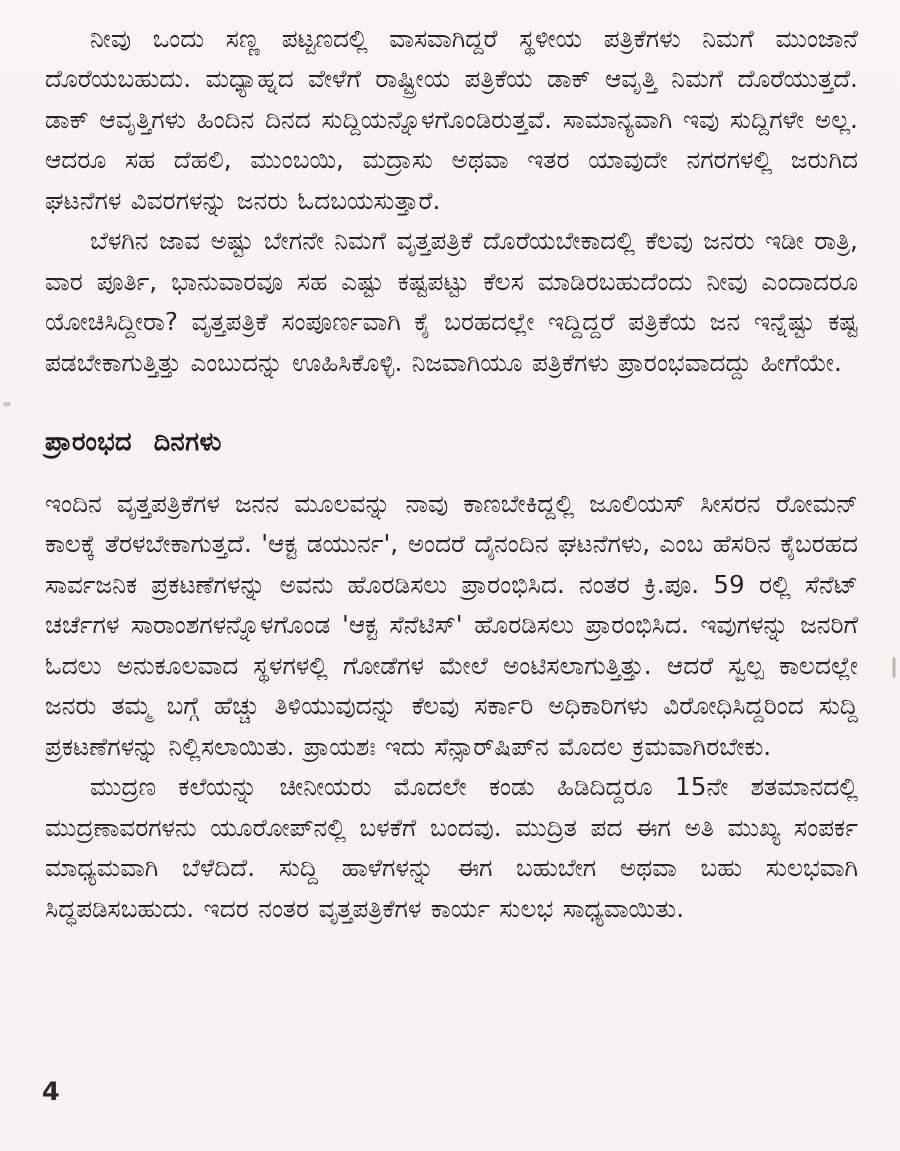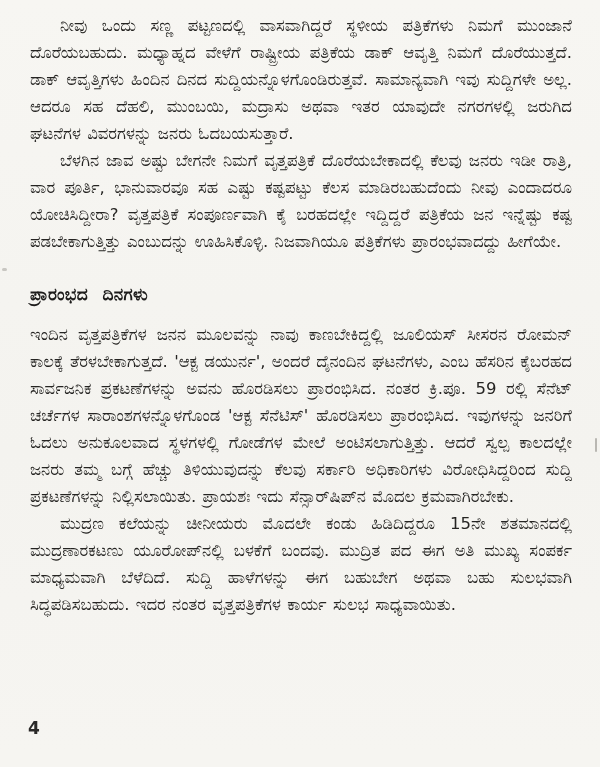--- a/index.html
+++ b/index.html
@@ -75,20 +75,20 @@
 <body>
 
 <div class="page">
   <div class="body-text">
     <p>ನೀವು ಒಂದು ಸಣ್ಣ ಪಟ್ಟಣದಲ್ಲಿ ವಾಸವಾಗಿದ್ದರೆ ಸ್ಥಳೀಯ ಪತ್ರಿಕೆಗಳು ನಿಮಗೆ ಮುಂಜಾನೆ ದೊರೆಯಬಹುದು. ಮಧ್ಯಾಹ್ನದ ವೇಳೆಗೆ ರಾಷ್ಟ್ರೀಯ ಪತ್ರಿಕೆಯ ಡಾಕ್ ಆವೃತ್ತಿ ನಿಮಗೆ ದೊರೆಯುತ್ತದೆ. ಡಾಕ್ ಆವೃತ್ತಿಗಳು ಹಿಂದಿನ ದಿನದ ಸುದ್ದಿಯನ್ನೊಳಗೊಂಡಿರುತ್ತವೆ. ಸಾಮಾನ್ಯವಾಗಿ ಇವು ಸುದ್ದಿಗಳೇ ಅಲ್ಲ. ಆದರೂ ಸಹ ದೆಹಲಿ, ಮುಂಬಯಿ, ಮದ್ರಾಸು ಅಥವಾ ಇತರ ಯಾವುದೇ ನಗರಗಳಲ್ಲಿ ಜರುಗಿದ ಘಟನೆಗಳ ವಿವರಗಳನ್ನು ಜನರು ಓದಬಯಸುತ್ತಾರೆ.</p>
     <p>ಬೆಳಗಿನ ಜಾವ ಅಷ್ಟು ಬೇಗನೇ ನಿಮಗೆ ವೃತ್ತಪತ್ರಿಕೆ ದೊರೆಯಬೇಕಾದಲ್ಲಿ ಕೆಲವು ಜನರು ಇಡೀ ರಾತ್ರಿ, ವಾರ ಪೂರ್ತಿ, ಭಾನುವಾರವೂ ಸಹ ಎಷ್ಟು ಕಷ್ಟಪಟ್ಟು ಕೆಲಸ ಮಾಡಿರಬಹುದೆಂದು ನೀವು ಎಂದಾದರೂ ಯೋಚಿಸಿದ್ದೀರಾ? ವೃತ್ತಪತ್ರಿಕೆ ಸಂಪೂರ್ಣವಾಗಿ ಕೈ ಬರಹದಲ್ಲೇ ಇದ್ದಿದ್ದರೆ ಪತ್ರಿಕೆಯ ಜನ ಇನ್ನೆಷ್ಟು ಕಷ್ಟ ಪಡಬೇಕಾಗುತ್ತಿತ್ತು ಎಂಬುದನ್ನು ಊಹಿಸಿಕೊಳ್ಳಿ. ನಿಜವಾಗಿಯೂ ಪತ್ರಿಕೆಗಳು ಪ್ರಾರಂಭವಾದದ್ದು ಹೀಗೆಯೇ.</p>
 
     <h2 class="section-heading">ಪ್ರಾರಂಭದ ದಿನಗಳು</h2>
 
     <p class="no-indent">ಇಂದಿನ ವೃತ್ತಪತ್ರಿಕೆಗಳ ಜನನ ಮೂಲವನ್ನು ನಾವು ಕಾಣಬೇಕಿದ್ದಲ್ಲಿ ಜೂಲಿಯಸ್ ಸೀಸರನ ರೋಮನ್ ಕಾಲಕ್ಕೆ ತೆರಳಬೇಕಾಗುತ್ತದೆ. 'ಆಕ್ಟ ಡಯುರ್ನ', ಅಂದರೆ ದೈನಂದಿನ ಘಟನೆಗಳು, ಎಂಬ ಹೆಸರಿನ ಕೈಬರಹದ ಸಾರ್ವಜನಿಕ ಪ್ರಕಟಣೆಗಳನ್ನು ಅವನು ಹೊರಡಿಸಲು ಪ್ರಾರಂಭಿಸಿದ. ನಂತರ ಕ್ರಿ.ಪೂ. 59 ರಲ್ಲಿ ಸೆನೆಟ್ ಚರ್ಚೆಗಳ ಸಾರಾಂಶಗಳನ್ನೊಳಗೊಂಡ 'ಆಕ್ಟ ಸೆನೆಟಿಸ್' ಹೊರಡಿಸಲು ಪ್ರಾರಂಭಿಸಿದ. ಇವುಗಳನ್ನು ಜನರಿಗೆ ಓದಲು ಅನುಕೂಲವಾದ ಸ್ಥಳಗಳಲ್ಲಿ ಗೋಡೆಗಳ ಮೇಲೆ ಅಂಟಿಸಲಾಗುತ್ತಿತ್ತು. ಆದರೆ ಸ್ವಲ್ಪ ಕಾಲದಲ್ಲೇ ಜನರು ತಮ್ಮ ಬಗ್ಗೆ ಹೆಚ್ಚು ತಿಳಿಯುವುದನ್ನು ಕೆಲವು ಸರ್ಕಾರಿ ಅಧಿಕಾರಿಗಳು ವಿರೋಧಿಸಿದ್ದರಿಂದ ಸುದ್ದಿ ಪ್ರಕಟಣೆಗಳನ್ನು ನಿಲ್ಲಿಸಲಾಯಿತು. ಪ್ರಾಯಶಃ ಇದು ಸೆನ್ಸಾರ್‌ಷಿಪ್‌ನ ಮೊದಲ ಕ್ರಮವಾಗಿರಬೇಕು.</p>
-    <p>ಮುದ್ರಣ ಕಲೆಯನ್ನು ಚೀನೀಯರು ಮೊದಲೇ ಕಂಡು ಹಿಡಿದಿದ್ದರೂ 15ನೇ ಶತಮಾನದಲ್ಲಿ ಮುದ್ರಣಾರಕಟಣು ಯೂರೋಪ್‌ನಲ್ಲಿ ಬಳಕೆಗೆ ಬಂದವು. ಮುದ್ರಿತ ಪದ ಈಗ ಅತಿ ಮುಖ್ಯ ಸಂಪರ್ಕ ಮಾಧ್ಯಮವಾಗಿ ಬೆಳೆದಿದೆ. ಸುದ್ದಿ ಹಾಳೆಗಳನ್ನು ಈಗ ಬಹುಬೇಗ ಅಥವಾ ಬಹು ಸುಲಭವಾಗಿ ಸಿದ್ಧಪಡಿಸಬಹುದು. ಇದರ ನಂತರ ವೃತ್ತಪತ್ರಿಕೆಗಳ ಕಾರ್ಯ ಸುಲಭ ಸಾಧ್ಯವಾಯಿತು.</p>
+    <p>ಮುದ್ರಣ ಕಲೆಯನ್ನು ಚೀನೀಯರು ಮೊದಲೇ ಕಂಡು ಹಿಡಿದಿದ್ದರೂ 15ನೇ ಶತಮಾನದಲ್ಲಿ ಮುದ್ರಣಾವರಗಳನು ಯೂರೋಪ್‌ನಲ್ಲಿ ಬಳಕೆಗೆ ಬಂದವು. ಮುದ್ರಿತ ಪದ ಈಗ ಅತಿ ಮುಖ್ಯ ಸಂಪರ್ಕ ಮಾಧ್ಯಮವಾಗಿ ಬೆಳೆದಿದೆ. ಸುದ್ದಿ ಹಾಳೆಗಳನ್ನು ಈಗ ಬಹುಬೇಗ ಅಥವಾ ಬಹು ಸುಲಭವಾಗಿ ಸಿದ್ಧಪಡಿಸಬಹುದು. ಇದರ ನಂತರ ವೃತ್ತಪತ್ರಿಕೆಗಳ ಕಾರ್ಯ ಸುಲಭ ಸಾಧ್ಯವಾಯಿತು.</p>
   </div>
 
   <div class="page-number">4</div>
 
   <div class="artifact-right"></div>
   <div class="artifact-left"></div>
 </div>
 
 </body></html>

